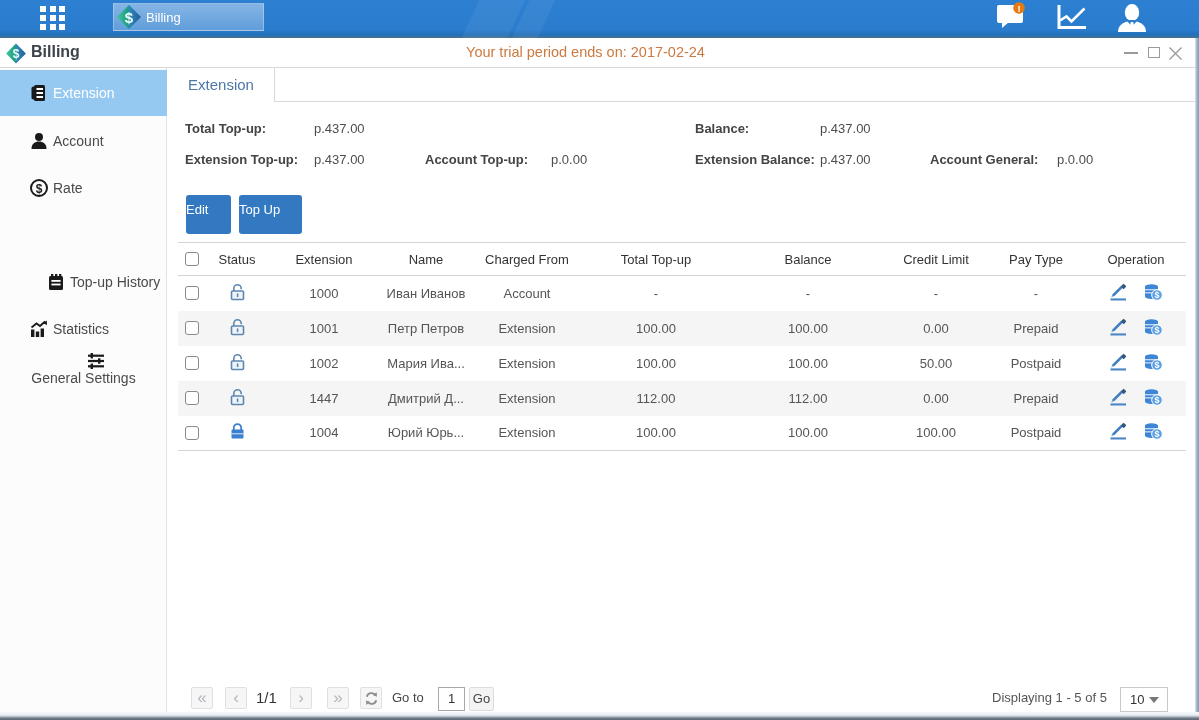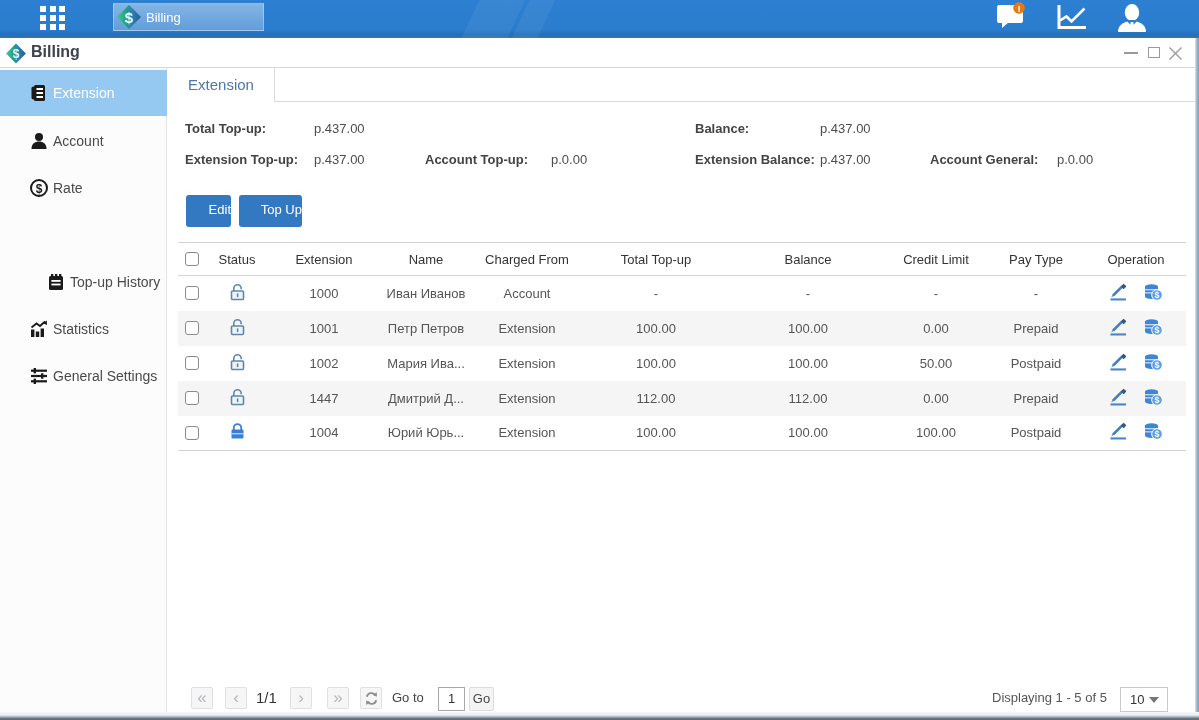--- a/index.html
+++ b/index.html
@@ -30,21 +30,21 @@
 .menuitem.sel { background:#95c9f2; color:#fff; height:46px; }
 
 
 #content { position:absolute; left:168px; top:68px; width:1031px; height:646px; background:#fff; }
 #tabbot { position:absolute; left:107px; top:33px; width:921px; border-top:1px solid #d9d9d9; }
 #activetab { position:absolute; left:0; top:0; width:107px; height:34px; background:#fff; border-right:1px solid #d9d9d9; color:#4d77a8; font-size:15px; text-align:center; line-height:34px; }
 
 .stat { position:absolute; font-size:13px; color:#4d4d4d; white-space:nowrap; }
 .stat b { color:#444; }
 
-.btn { position:absolute; top:127px; height:32px; background:#3279c2; border-radius:3px; color:#fff; font-size:13px; text-align:right; line-height:29px; }
+.btn { position:absolute; top:127px; height:39px; background:#3279c2; border-radius:3px; color:#fff; font-size:13px; text-align:left; line-height:29px; }
 
 
 #tbl { position:absolute; left:10px; top:174px; width:1008px; border-collapse:collapse; table-layout:fixed; }
 #tbl th { font-weight:normal; color:#333; font-size:13px; height:33px; border-top:1px solid #d4d4d4; border-bottom:1px solid #d4d4d4; text-align:center; }
 #tbl td { font-size:13px; color:#555; height:35px; text-align:center; }
 #tbl tr.odd td { background:#f5f5f5; }
 #tbl tr.last td { border-bottom:1px solid #d4d4d4; }
 .cb { width:14px; height:14px; border:1px solid #8a8a8a; border-radius:3px; background:#fff; margin-left:7px; }
 th .cb { margin-left:7px; }
 
@@ -123,20 +123,21 @@
         <stop offset="0" stop-color="#43c59d"></stop>
             <stop offset="0.45" stop-color="#1d9c82"></stop>
             <stop offset="0.55" stop-color="#2f86ba"></stop>
             <stop offset="1" stop-color="#235d92"></stop>
       </linearGradient>
         </defs>
       <rect x="3" y="3.5" width="14" height="14" transform="rotate(45 10 10.5)" fill="url(#dg2)"></rect>
       <text x="10" y="15" font-size="12" font-weight="bold" fill="#e8fffa" text-anchor="middle" font-family="Liberation Sans">$</text>
     </svg>
     <div class="apptitle">Billing</div>
+    <div id="trial">Your trial period ends on: 2017-02-24</div>
     <div class="winbtn" style="left:1124px; top:14px; width:14px; height:2px; background:#9a9a9a;"></div>
     <div class="winbtn" style="left:1148px; top:9px; width:12px; height:11px; border:1.5px solid #9a9a9a;"></div>
     <svg class="winbtn" width="15" height="15" viewBox="0 0 15 15" style="left:1168px; top:8px;">
       <path d="M1.5 1.5 L13.5 13.5 M13.5 1.5 L1.5 13.5" stroke="#9a9a9a" stroke-width="1.4"></path>
     </svg>
   </div>
 
   <div id="sidebar">
       <div class="menuitem sel" style="top: 2px;">
         <svg class="mi" viewBox="0 0 18 18">
@@ -176,21 +177,21 @@
       <div class="menuitem" style="top: 237px;">
         <svg class="mi" viewBox="0 0 18 18">
           <rect x="1" y="9.5" width="3.4" height="7.5" fill="#1a1a1a"></rect>
           <rect x="5.8" y="11.5" width="3.4" height="5.5" fill="#1a1a1a"></rect>
           <rect x="10.6" y="8.5" width="3.4" height="8.5" fill="#1a1a1a"></rect>
           <path d="M1.5 7.5 L6.5 3.5 L10 6 L15 1.5" stroke="#1a1a1a" stroke-width="1.8" fill="none"></path>
           <path d="M16.8 0.4 L17 5 L12.8 3.2 Z" fill="#1a1a1a"></path>
         </svg>
         <span>Statistics</span>
       </div>
-      <div class="menuitem" style="top: 284px;">
+      <div class="menuitem" style="top: 284px; flex-direction: column;">
         <svg class="mi" viewBox="0 0 18 18">
           <rect x="1" y="2.6" width="16" height="2.2" fill="#1a1a1a"></rect>
           <rect x="1" y="7.9" width="16" height="2.2" fill="#1a1a1a"></rect>
           <rect x="1" y="13.2" width="16" height="2.2" fill="#1a1a1a"></rect>
           <rect x="3.6" y="1" width="2.4" height="5.4" fill="#1a1a1a"></rect>
           <rect x="11" y="6.3" width="2.4" height="5.4" fill="#1a1a1a"></rect>
           <rect x="3.6" y="11.6" width="2.4" height="5.4" fill="#1a1a1a"></rect>
         </svg>
         <span>General Settings</span>
       </div>

